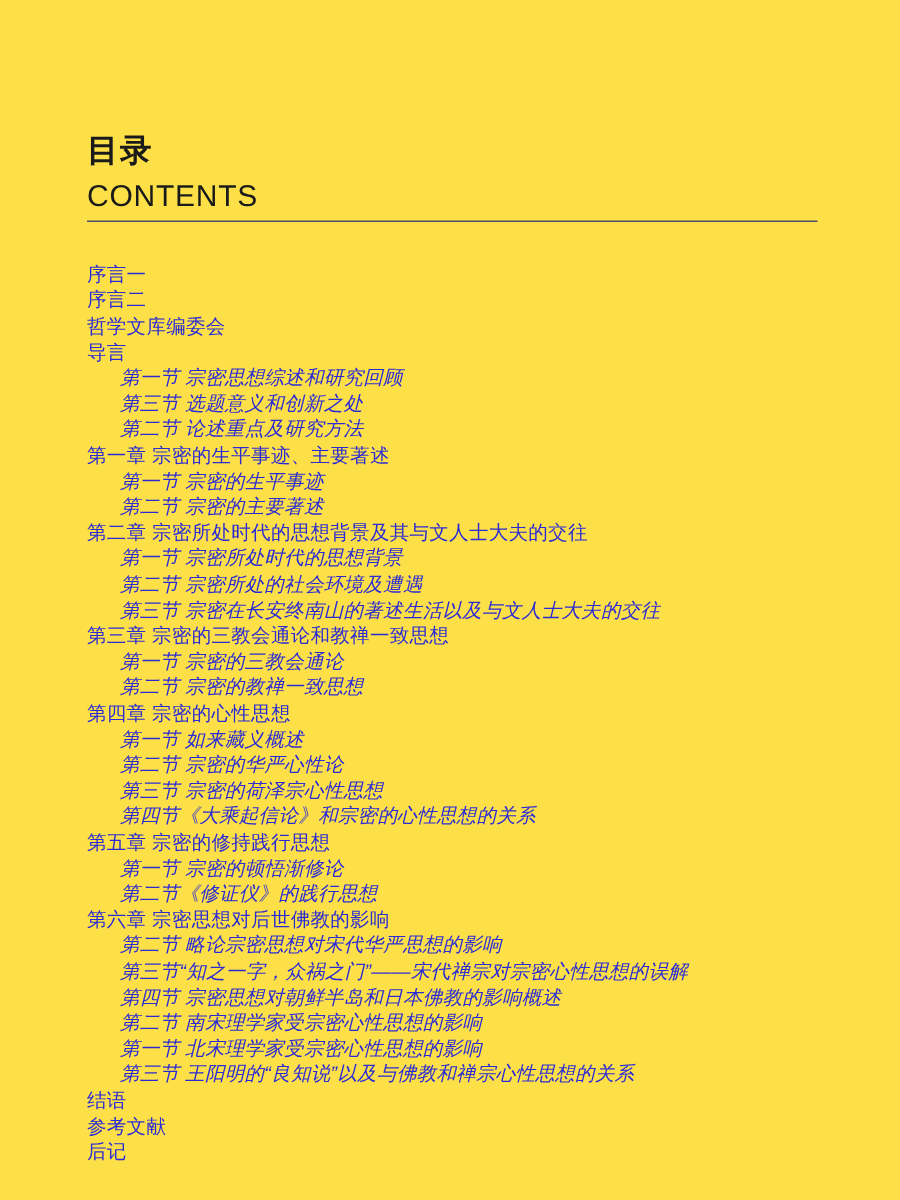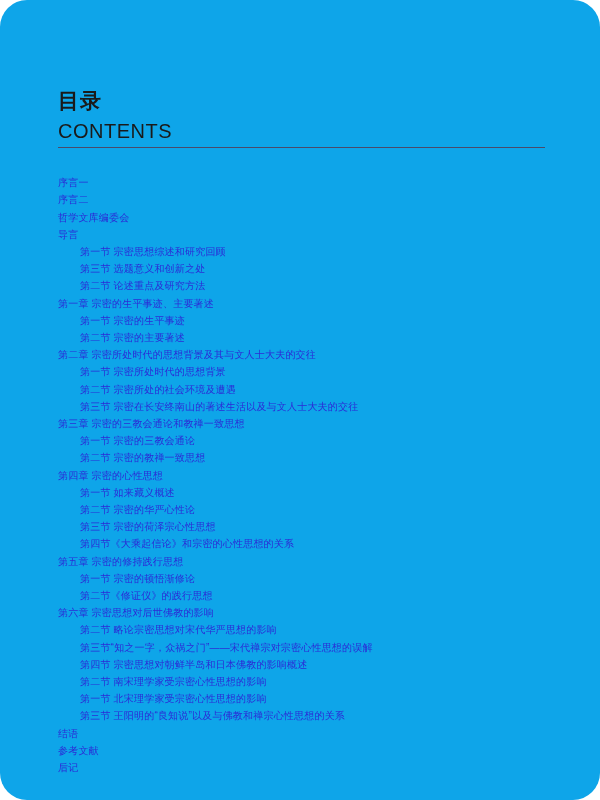--- a/index.html
+++ b/index.html
@@ -12,22 +12,21 @@
     background: #ffffff;
     font-family: "Liberation Sans", sans-serif;
     overflow: hidden;
   }
   .page {
     position: relative;
     width: 600px;
     height: 800px;
     box-sizing: border-box;
     padding: 88px 55px 0 58px;
-    background: #0ea5e9;
-    border-radius: 27px;
+    background: #fde047;
   }
   .title-cn {
     font-size: 21px;
     font-weight: bold;
     color: #1a1a1a;
     letter-spacing: 1px;
     line-height: 1.2;
     margin: 0 0 6px 0;
   }
   .title-en {
@@ -44,27 +43,27 @@
     margin: 4px 0 26px 0;
     width: 100%;
   }
   .toc {
     list-style: none;
     margin: 0;
     padding: 0;
   }
   .toc li {
     color: #2b2bd6;
-    font-size: 10px;
+    font-size: 13px;
     line-height: 17.2px;
     white-space: nowrap;
     letter-spacing: 0.2px;
   }
   .lvl0 { padding-left: 0px; }
-  .lvl1 { padding-left: 22px; }
+  .lvl1 { padding-left: 22px; font-style: italic; }
 </style>
 </head>
 <body>
 
 <div class="page">
   <h1 class="title-cn">目录</h1>
   <h2 class="title-en">CONTENTS</h2>
   <hr class="rule">
   <ul class="toc">
       <li class="lvl0">序言一</li>

